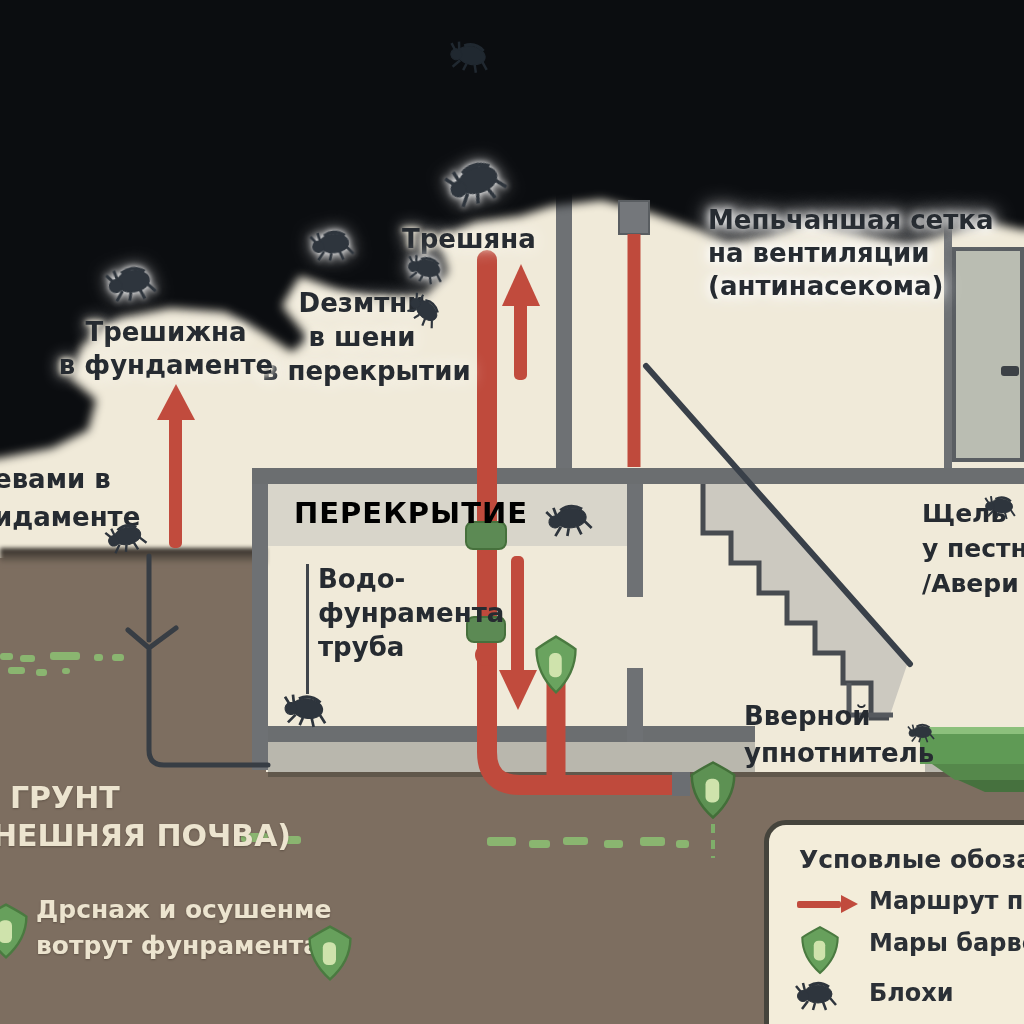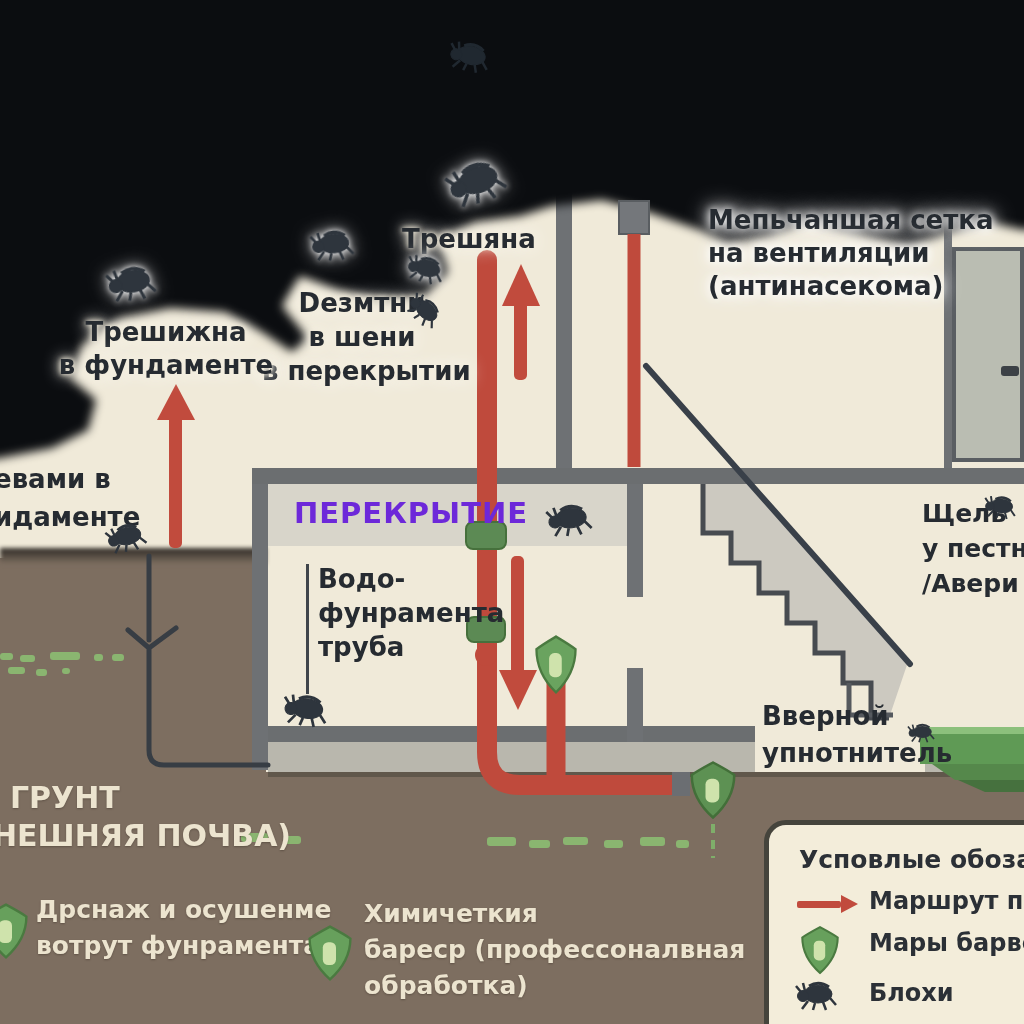--- a/index.html
+++ b/index.html
@@ -191,51 +191,46 @@
     <span>в перекрытии</span>
   </div>
   <div class="lab glow ctr" style="left:40px;top:316px;width:252px;font-size:26px;line-height:33px;">
     <span>Трешижна</span>
     <span>в фундаменте</span>
   </div>
   <div class="lab" style="left:-6px;top:460px;font-size:26px;line-height:38px;">
     <span>евами в</span>
     <span>идаменте</span>
   </div>
-  <div class="lab" style="left:294px;top:496px;font-size:29px;letter-spacing:1px;color:#6d28d9;">
+  <div class="lab" style="left:294px;top:496px;font-size:29px;letter-spacing:1px;color:#000000;">
     <span>ПЕРЕКРЫТИЕ</span>
   </div>
   <div class="lab" style="left:318px;top:562px;font-size:26px;line-height:34px;">
     <span>Водо-</span>
     <span>фунрамента</span>
     <span>труба</span>
   </div>
   <div class="lab" style="left:922px;top:496px;font-size:25px;line-height:35px;">
     <span>Щель</span>
     <span>у пестни</span>
     <span>/Авери</span>
   </div>
-  <div class="lab" style="left:762px;top:698px;font-size:26px;line-height:37px;">
+  <div class="lab" style="left:744px;top:698px;font-size:26px;line-height:37px;">
     <span>Вверной</span>
     <span>упнотнитель</span>
   </div>
   <div class="lab cream-t" style="left:10px;top:780px;font-size:30px;">
     <span>ГРУНТ</span>
   </div>
   <div class="lab cream-t" style="left:-8px;top:818px;font-size:30px;">
     <span>НЕШНЯЯ ПОЧВА)</span>
   </div>
   <div class="lab cream-t" style="left:36px;top:892px;font-size:25px;line-height:36px;">
     <span>Дрснаж и осушенме</span>
     <span>вотрут фунрамента</span>
-  </div>
-  <div class="lab cream-t" style="left:364px;top:896px;font-size:25px;line-height:36px;">
-    <span>Химичеткия</span>
-    <span>бареср (профессоналвная</span>
-    <span>обработка)</span>
   </div>
 
   
   <svg class="shield" viewBox="0 0 40 48" style="left:-18px;top:902px;width:48px;height:58px;">
       <use href="#shieldShape"></use>
     </svg>
   <svg class="shield" viewBox="0 0 40 48" style="left:306px;top:924px;width:48px;height:58px;">
       <use href="#shieldShape"></use>
     </svg>
 

